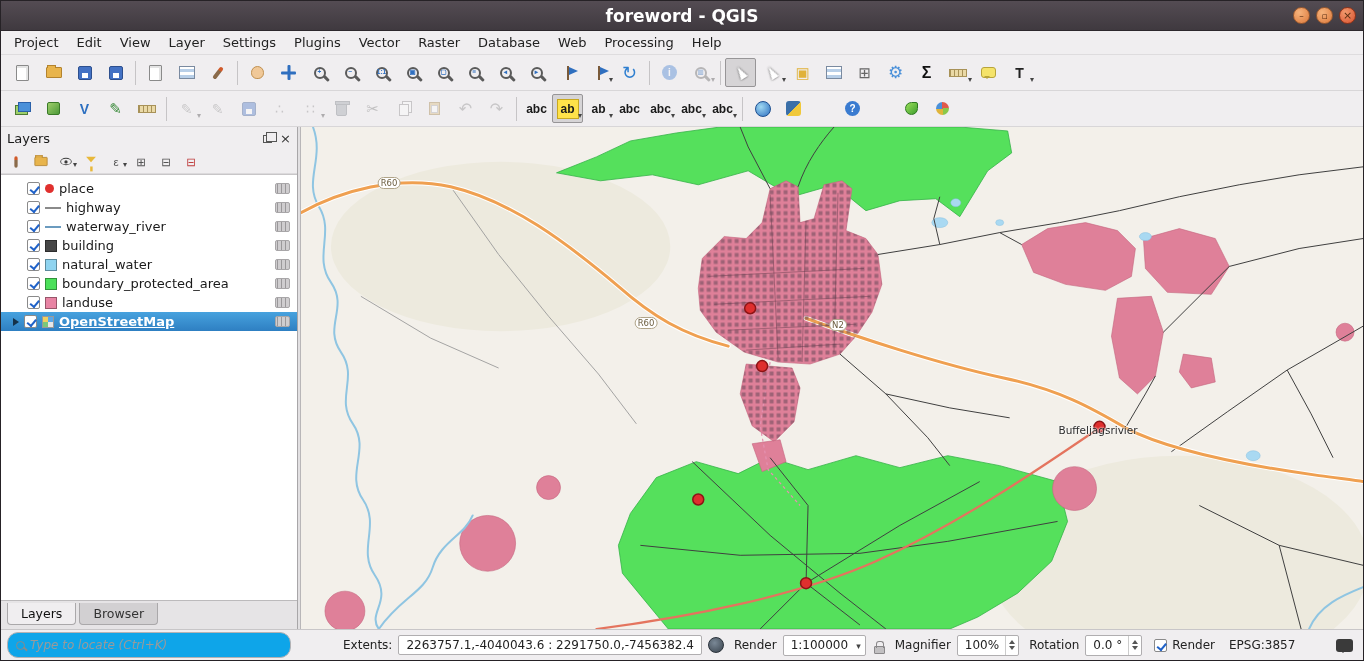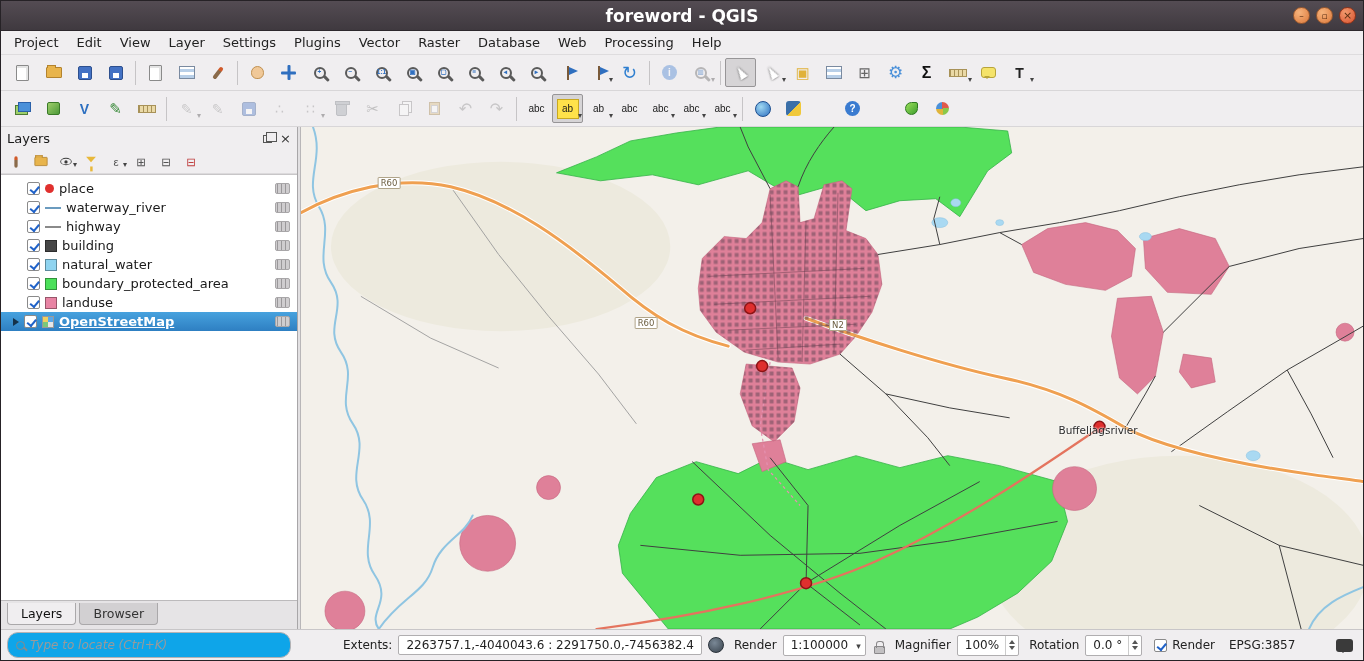--- a/index.html
+++ b/index.html
@@ -60,21 +60,21 @@
   .k-cube{width:13px;height:13px;background:linear-gradient(135deg,#9ecf6a,#4e9a3a);border:1px solid #3a7a28;border-radius:2px}
   .k-sprout{width:13px;height:13px;border-radius:50% 2px 50% 50%;background:linear-gradient(135deg,#9be05a,#3f9e2f);border:1px solid #2e7a20}
   .k-flower{width:13px;height:13px;border-radius:50%;background:conic-gradient(#e05a4a 0 25%,#8ac84a 0 50%,#e0b43a 0 75%,#4a90d9 0)}
   .k-brush{width:4px;height:14px;background:linear-gradient(#d05a2a 0 30%,#8a6a4a 30%);transform:rotate(38deg);border-radius:2px}
   .k-eye{width:14px;height:9px;border:1.5px solid #3a3a3a;border-radius:50%;position:relative}
   .k-eye::after{content:"";position:absolute;left:50%;top:50%;width:4px;height:4px;background:#3a3a3a;border-radius:50%;transform:translate(-50%,-50%)}
   .k-funnel{width:0;height:0;border-left:6px solid transparent;border-right:6px solid transparent;border-top:7px solid #e8b83a;position:relative;margin-top:-4px}
   .k-funnel::after{content:"";position:absolute;left:-1.5px;top:5px;width:3px;height:6px;background:#e8b83a}
   .k-flag{width:2px;height:14px;background:#7a5a3a;position:relative}
   .k-flag::before{content:"";position:absolute;left:2px;top:1px;width:0;height:0;border-top:4px solid transparent;border-bottom:4px solid transparent;border-left:9px solid #2f6fbf}
-  .k-label{font-size:10px;font-weight:normal;color:#1a1a1a}
+  .k-label{font-size:12px;font-weight:bold;color:#1a1a1a}
   .k-label.hl{background:#ffe24a;border:1px solid #c8a820;padding:0 1px}
 
   
   .main{flex:1;display:flex;min-height:0}
   .left-panel{width:297px;flex:0 0 297px;background:#f0eef0;border-right:1px solid #a8a6a8;display:flex;flex-direction:column}
   .panel-header{height:23px;display:flex;align-items:center;padding:0 6px;font-size:13px}
   .ph-icons{margin-left:auto;display:flex;gap:8px;align-items:center}
   .float-ic{width:9px;height:8px;border:1px solid #555;position:relative;background:#f0eef0}
   .float-ic::after{content:"";position:absolute;left:2px;top:-4px;width:9px;height:8px;border:1px solid #555;background:#f0eef0}
   .close-ic{font-size:13px;color:#333;line-height:1}
@@ -109,21 +109,21 @@
   .rv{fill:none;stroke:var(--river);stroke-width:2;stroke-linecap:round}
   .rd-case{fill:none;stroke:#fff;stroke-width:5;stroke-linecap:round}
   .rd-o{fill:none;stroke:var(--road_orange);stroke-width:3;stroke-linecap:round}
   .rd-r{fill:none;stroke:var(--road_red);stroke-width:2.2;stroke-linecap:round}
   .rd-b{fill:none;stroke:var(--road_black);stroke-width:1}
   .rd-g{fill:none;stroke:#9a9a9a;stroke-width:.9}
   .dashb{fill:none;stroke:#e591b1;stroke-width:1.2;stroke-dasharray:3 3}
   .street{stroke:#5d3a4a;stroke-width:.7;opacity:.65}
   .marker{fill:var(--place_red);stroke:#8c1416;stroke-width:1.5}
   .map-label{position:absolute;transform:translate(-50%,-50%);white-space:nowrap;pointer-events:none}
-  .map-label.badge{background:#fff;border:1px solid #b0a489;border-radius:1px;font-size:8.5px;padding:0 2px;color:#6b5d3f}
+  .map-label.badge{background:#fff;border:1px solid #b0a489;border-radius:6px;font-size:8.5px;padding:0 2px;color:#6b5d3f}
   .map-label.place{font-size:10.5px;color:#2a2a2a;text-shadow:0 0 2px #fff,0 0 2px #fff}
 
   
   .statusbar{height:31px;flex:0 0 31px;display:flex;align-items:center;background:#f0eef0;border-top:1px solid #c8c6c8;padding:0 6px;font-size:12px;color:#222}
   .locator{width:284px;flex:0 0 284px;height:26px;border:1px solid #b4b2b4;border-radius:11px;background:#0ea5e9;display:flex;align-items:center;padding:0 8px;gap:5px}
   .loc-mag{width:9px;height:9px;border:1.5px solid #8a8a8a;border-radius:50%;position:relative;flex:0 0 9px}
   .loc-mag::after{content:"";position:absolute;width:5px;height:1.5px;background:#8a8a8a;transform:rotate(45deg);right:-4px;bottom:-1px}
   .loc-input{border:none;outline:none;flex:1;font-size:12px;font-style:italic;color:#444;font-family:"DejaVu Sans",sans-serif;background:transparent}
   .loc-input::placeholder{color:#9a9a9a;font-style:italic}
   .sb-label{margin-left:10px;white-space:nowrap}
@@ -440,29 +440,29 @@
           <div class="layer-row">
             <span class="expander"></span>
             <span class="cb checked"></span>
             <span class="sw sw-circle" style="background: rgb(224, 48, 46);"></span>
             <span class="layer-label">place</span>
             <span class="ind"></span>
           </div>
           <div class="layer-row">
             <span class="expander"></span>
             <span class="cb checked"></span>
+            <span class="sw sw-line" style="background: rgb(138, 138, 138);"></span>
+            <span class="layer-label">highway</span>
+            <span class="ind"></span>
+          </div>
+          <div class="layer-row">
+            <span class="expander"></span>
+            <span class="cb checked"></span>
             <span class="sw sw-line" style="background: rgb(107, 155, 191);"></span>
             <span class="layer-label">waterway_river</span>
-            <span class="ind"></span>
-          </div>
-          <div class="layer-row">
-            <span class="expander"></span>
-            <span class="cb checked"></span>
-            <span class="sw sw-line" style="background: rgb(138, 138, 138);"></span>
-            <span class="layer-label">highway</span>
             <span class="ind"></span>
           </div>
           <div class="layer-row">
             <span class="expander"></span>
             <span class="cb checked"></span>
             <span class="sw sw-square" style="background: rgb(70, 70, 70);"></span>
             <span class="layer-label">building</span>
             <span class="ind"></span>
           </div>
           <div class="layer-row">

